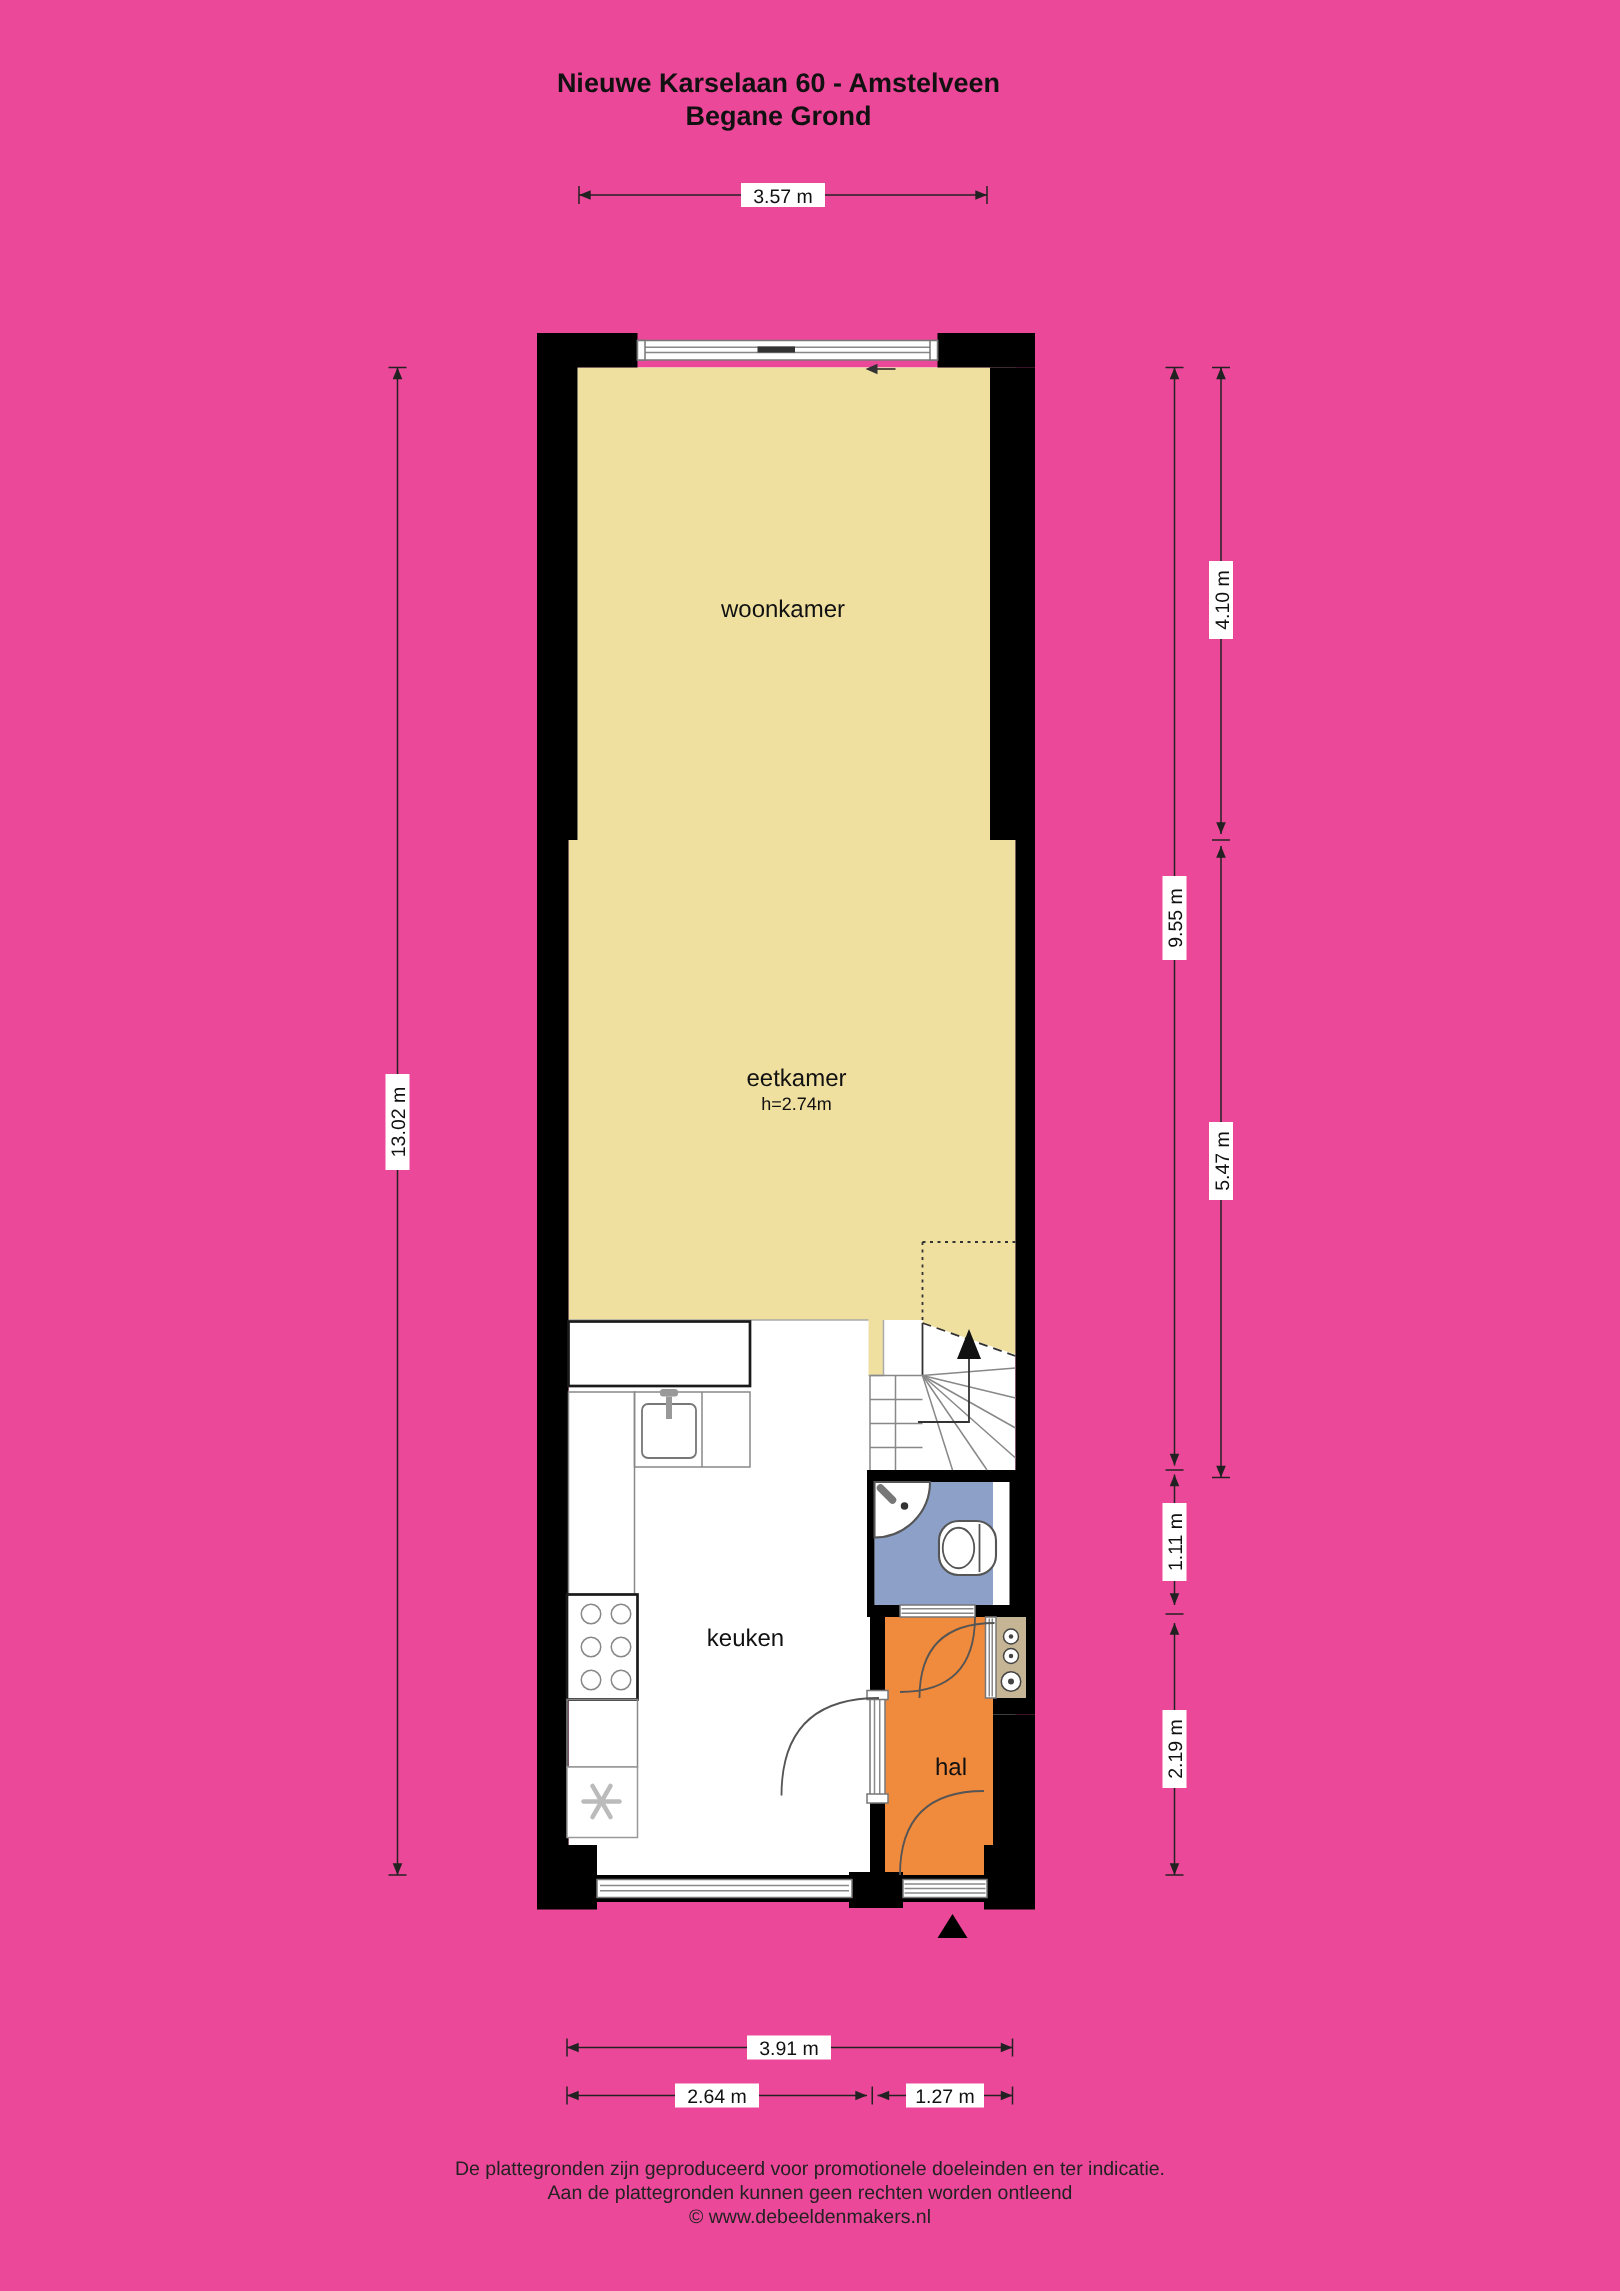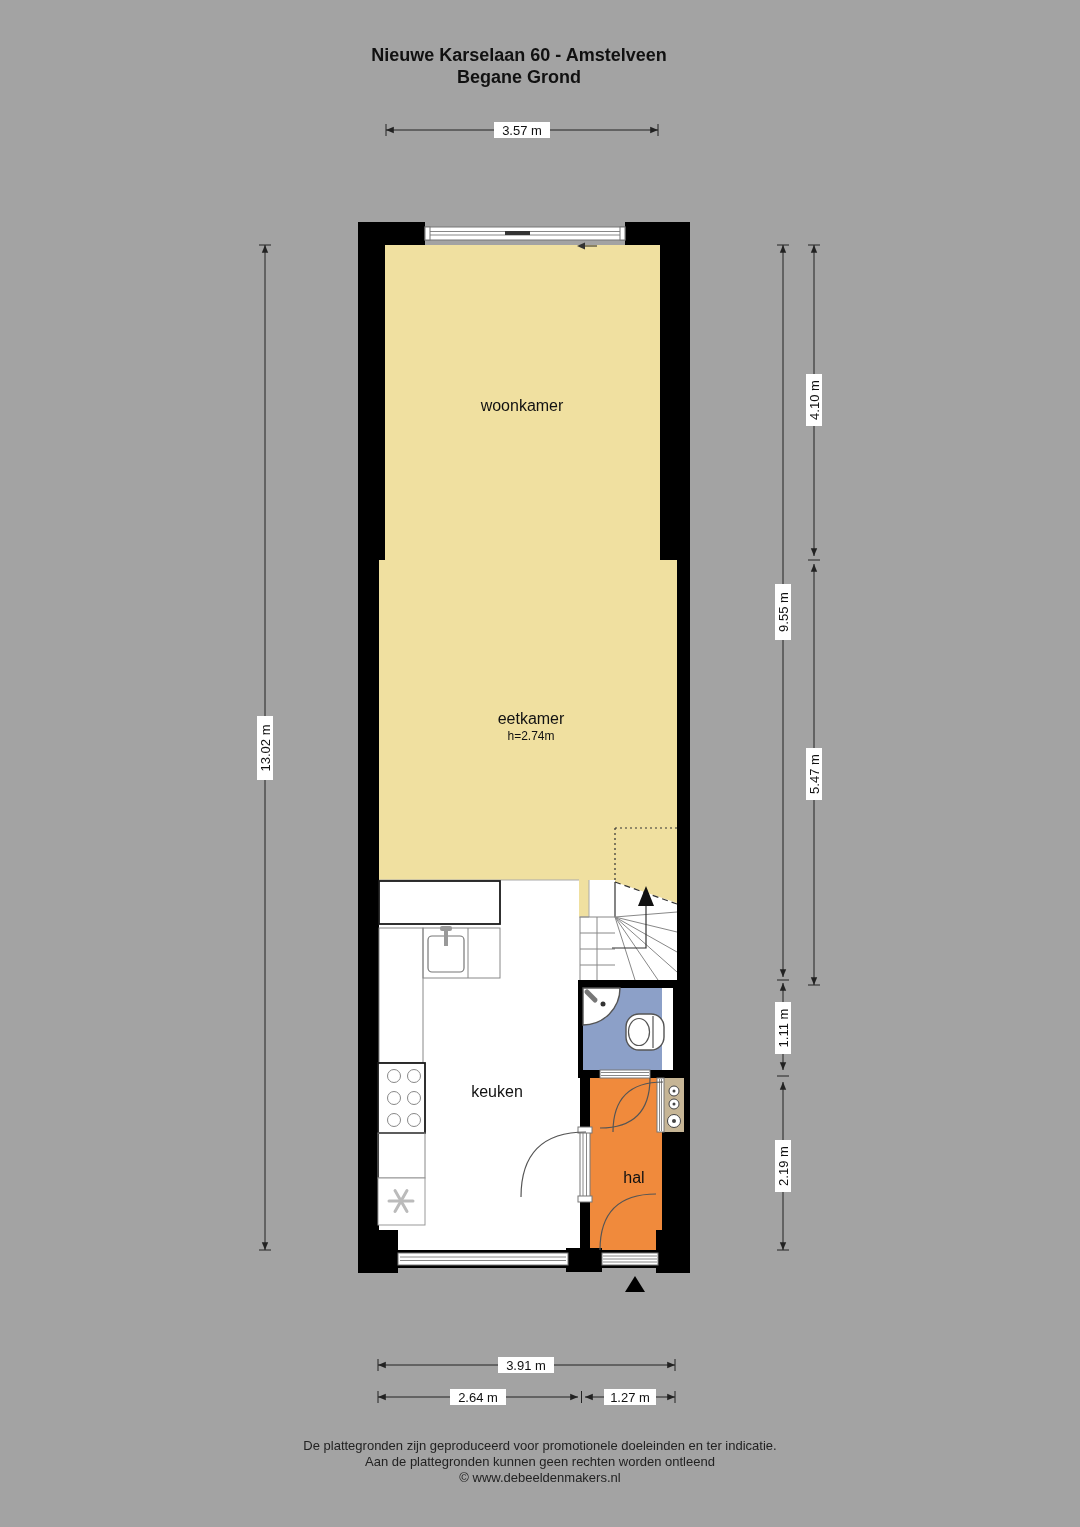--- a/index.html
+++ b/index.html
@@ -1,16 +1,16 @@
 <!DOCTYPE html>
 <html><head>
 <meta charset="utf-8">
 <style>
   html,body{margin:0;padding:0;background:#fff;}
-  .page{position:relative;width:1080px;height:1527px;background:#a3a3a3;overflow:hidden;}
+  .page{position:relative;width:1080px;height:1527px;background:#ec4899;overflow:hidden;}
   svg{position:absolute;left:0;top:0;}
   text{font-family:"Liberation Sans","DejaVu Sans",sans-serif;fill:#111;}
   .title-txt{font-size:18px;font-weight:bold;}
   .room-txt{font-size:16px;}
   .small-txt{font-size:12px;}
   .dim-txt{font-size:13px;}
   .foot-txt{font-size:13px;fill:#222;}
   .wall{fill:#000;stroke:none;}
   .floor-yellow{fill:#F0E0A0;}
   .floor-blue{fill:#8CA0C8;}

